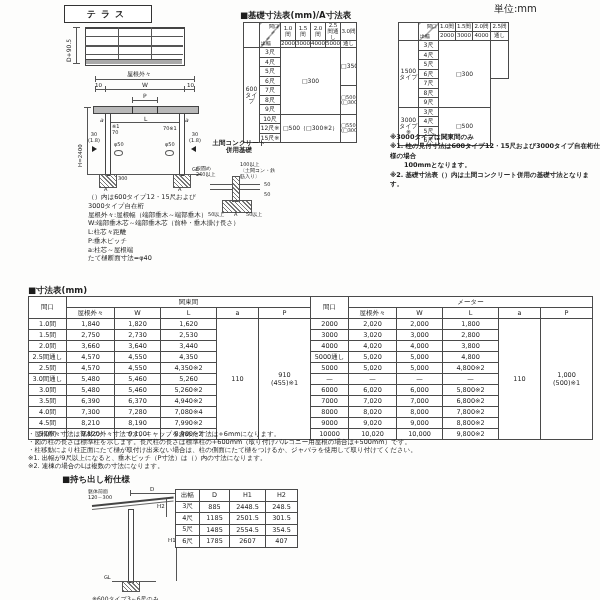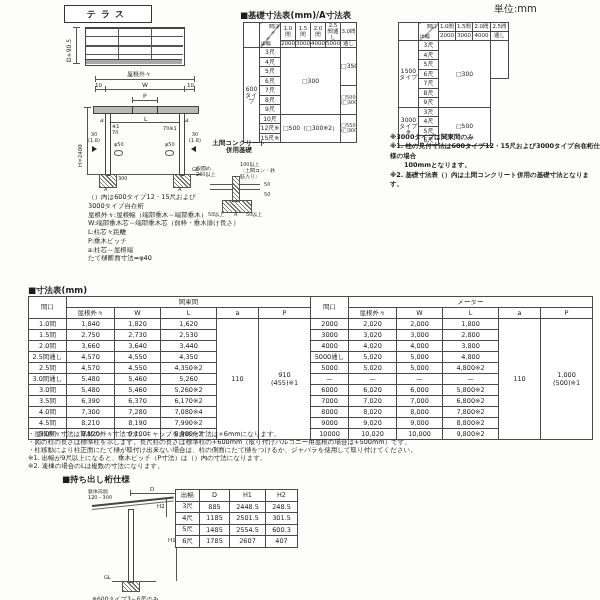--- a/index.html
+++ b/index.html
@@ -421,21 +421,21 @@
         <td>5,260※2</td>
         <td>6000</td>
         <td>6,020</td>
         <td>6,000</td>
         <td>5,800※2</td>
       </tr>
       <tr>
         <td>3.5間</td>
         <td>6,390</td>
         <td>6,370</td>
-        <td>6,170※2</td>
+        <td>4,940※2</td>
         <td>7000</td>
         <td>7,020</td>
         <td>7,000</td>
         <td>6,800※2</td>
       </tr>
       <tr>
         <td>4.0間</td>
         <td>7,300</td>
         <td>7,280</td>
         <td>7,080※4</td>
@@ -522,21 +522,21 @@
       <tr>
         <td>4尺</td>
         <td>1185</td>
         <td>2501.5</td>
         <td>301.5</td>
       </tr>
       <tr>
         <td>5尺</td>
         <td>1485</td>
         <td>2554.5</td>
-        <td>600.3</td>
+        <td>354.5</td>
       </tr>
       <tr>
         <td>6尺</td>
         <td>1785</td>
         <td>2607</td>
         <td>407</td>
       </tr>
     </tbody>
 </table>
 

